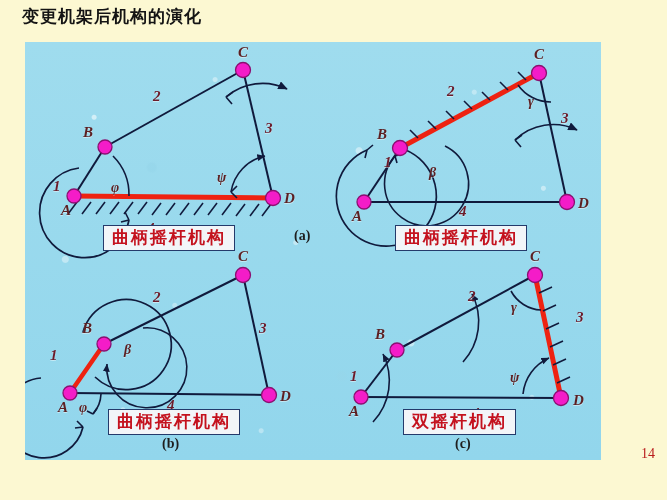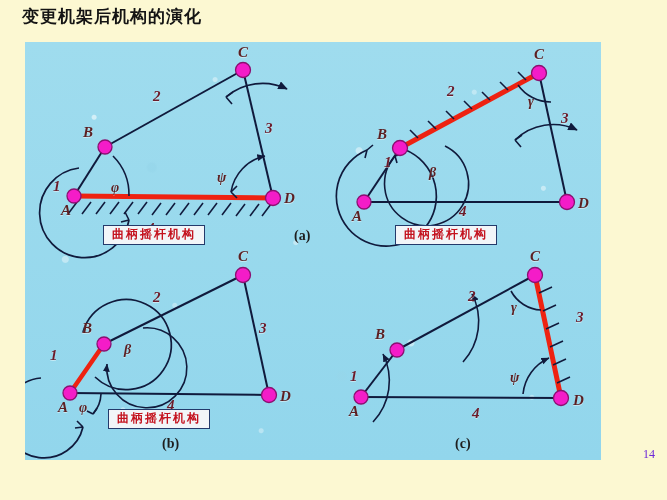--- a/index.html
+++ b/index.html
@@ -75,40 +75,40 @@
     text-shadow:0 1px 0 rgba(255,255,255,.4);
     white-space:nowrap;
   }
   .namebox{
     position:absolute;
     background:#F2F5F8;
     border:1.6px solid #243A6B;
     color:#C4121E;
     font-family:"DejaVu Sans","Liberation Sans",sans-serif;
     font-weight:700;
-    font-size:12px;
+    font-size:17px;
     letter-spacing:2px;
     padding:1px 8px 3px 8px;
     white-space:nowrap;
     line-height:1.18;
   }
   .subcap{
     position:absolute;
     font-family:"Liberation Serif","DejaVu Serif",serif;
     font-weight:700;
     font-size:14px;
     color:#1E1E1E;
     white-space:nowrap;
   }
   #pagenum{
     position:absolute;
     right:12px;bottom:9px;
     font-family:"Liberation Serif","DejaVu Serif",serif;
-    font-size:12px;
-    color:#6d28d9;
+    font-size:14px;
+    color:#b91c1c;
   }
 </style>
 </head>
 <body>
 
 <div id="slide">
 
   <div id="title">变更机架后机构的演化</div>
 
   <div id="canvas-wrap">
@@ -307,17 +307,18 @@
     <div class="lbl" style="left:324px;top:361px;">A</div>
     <div class="lbl" style="left:350px;top:284px;">B</div>
     <div class="lbl" style="left:505px;top:206px;">C</div>
     <div class="lbl" style="left:548px;top:350px;">D</div>
     <div class="num" style="left:325px;top:326px;">1</div>
     <div class="num" style="left:443px;top:246px;">2</div>
     <div class="num" style="left:551px;top:267px;">3</div>
     <div class="num" style="left:447px;top:363px;">4</div>
     <div class="ang" style="left:486px;top:258px;">γ</div>
     <div class="ang" style="left:485px;top:328px;">ψ</div>
+    <div class="namebox" style="left:378px;top:367px;">双摇杆机构</div>
     <div class="subcap" style="left:430px;top:394px;">(c)</div>
   </div>
 
   <div id="pagenum">14</div>
 </div>
 
 </body></html>

